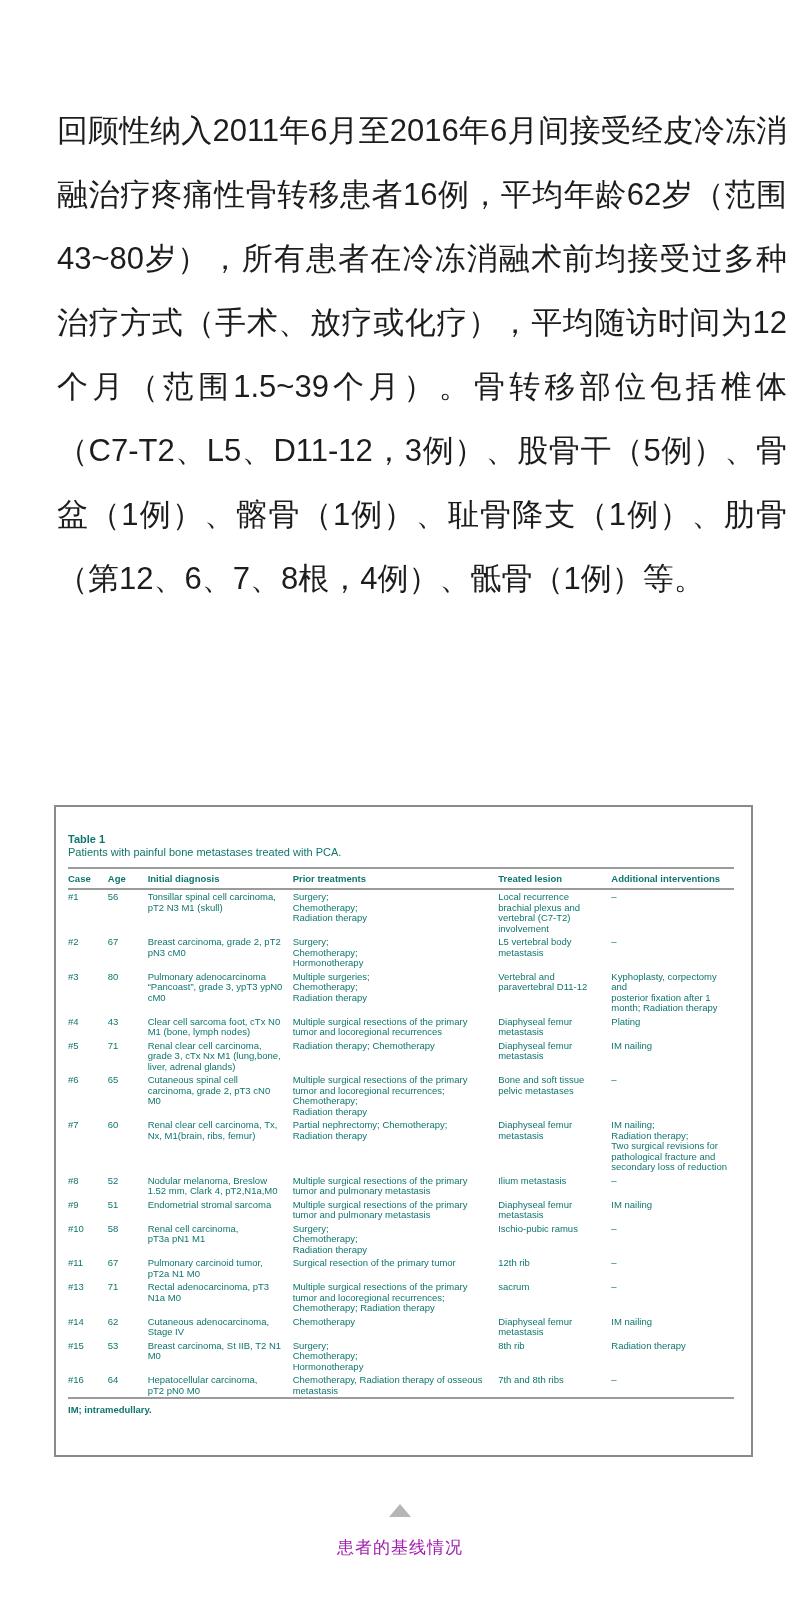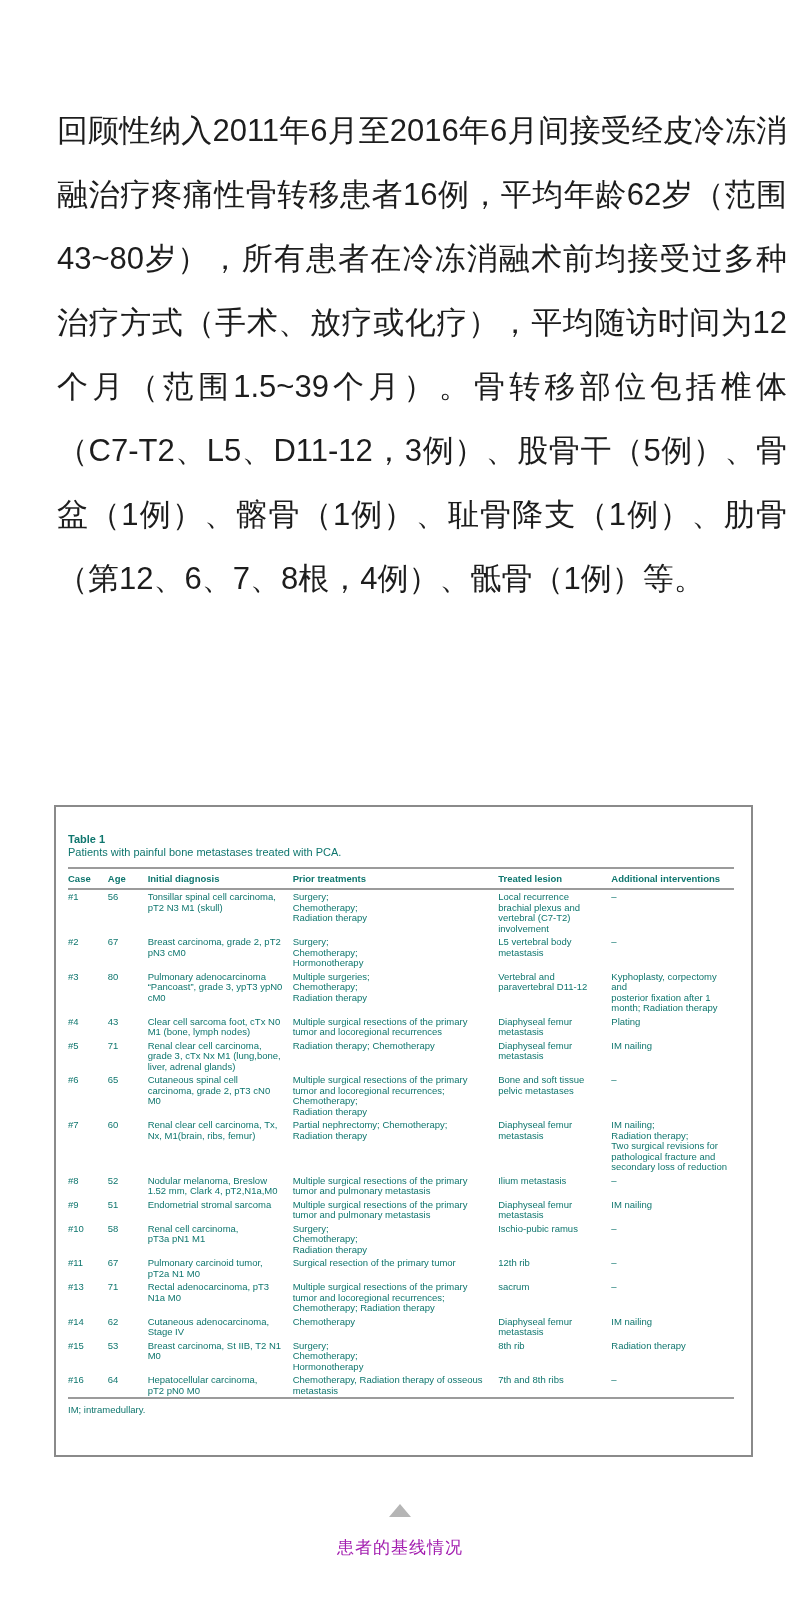--- a/index.html
+++ b/index.html
@@ -69,21 +69,21 @@
     white-space:pre-line;
     word-wrap:break-word;
   }
   table.patients tr:last-child td{border-bottom:2px solid #9b9b9b;}
   table.patients th:nth-child(1){width:5.5%;}
   table.patients th:nth-child(2){width:5.5%;}
   table.patients th:nth-child(3){width:22%;}
   table.patients th:nth-child(4){width:31.5%;}
   table.patients th:nth-child(5){width:17%;}
   table.patients th:nth-child(6){width:18.5%;}
-  .tbl-footnote{margin:0;padding-top:5px;font-size:9.5px;line-height:11px;}
+  .tbl-footnote{margin:0;padding-top:5px;font-size:9.5px;line-height:11px;font-weight:bold;}
 
   
   .nav-footer{
     position:absolute;left:0;top:1503px;width:800px;
     text-align:center;
   }
   .up-arrow{
     display:inline-block;width:0;height:0;cursor:pointer;
     border-left:11px solid transparent;
     border-right:11px solid transparent;

